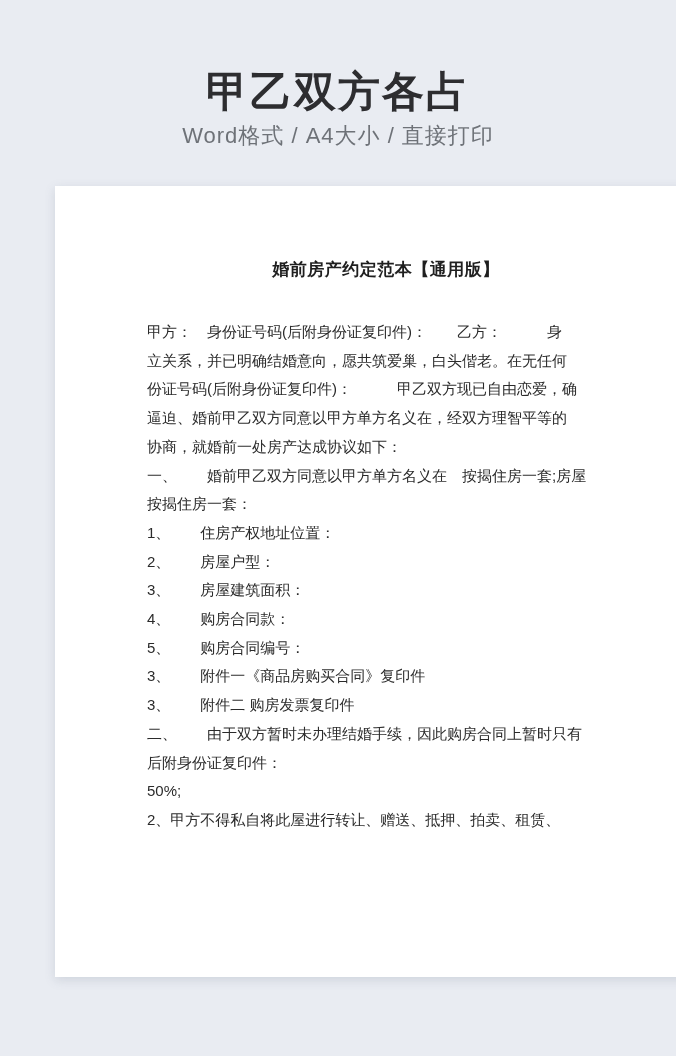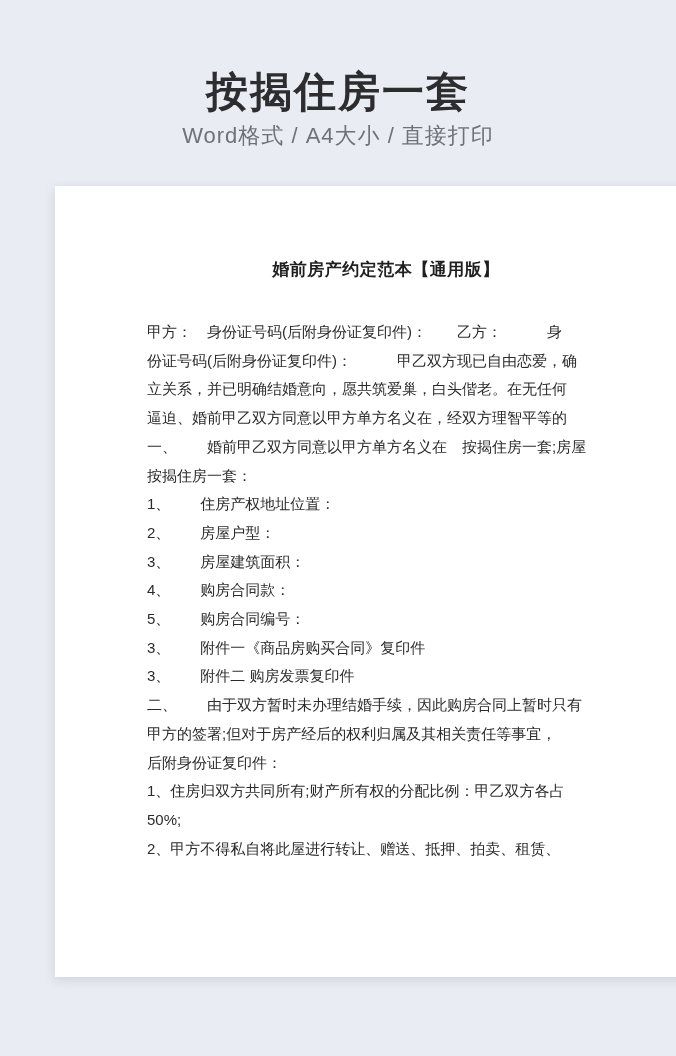--- a/index.html
+++ b/index.html
@@ -61,43 +61,42 @@
     white-space: pre;
     overflow: hidden;
   }
 </style>
 </head>
 <body>
 
 <div class="canvas">
 
   <div class="poster-header">
-    <div class="poster-title">按揭住房一套</div>
+    <div class="poster-title">甲乙双方各占</div>
     <div class="poster-subtitle">Word格式 / A4大小 / 直接打印</div>
   </div>
 
   <div class="page">
     <div class="doc-title">婚前房产约定范本【通用版】</div>
 
     <div class="doc-body">
       <div class="doc-line">甲方：　身份证号码(后附身份证复印件)：　　乙方：　　　身</div>
+      <div class="doc-line">立关系，并已明确结婚意向，愿共筑爱巢，白头偕老。在无任何</div>
       <div class="doc-line">份证号码(后附身份证复印件)：　　　甲乙双方现已自由恋爱，确</div>
-      <div class="doc-line">立关系，并已明确结婚意向，愿共筑爱巢，白头偕老。在无任何</div>
       <div class="doc-line">逼迫、婚前甲乙双方同意以甲方单方名义在，经双方理智平等的</div>
+      <div class="doc-line">协商，就婚前一处房产达成协议如下：</div>
       <div class="doc-line">一、　　婚前甲乙双方同意以甲方单方名义在　按揭住房一套;房屋</div>
       <div class="doc-line">按揭住房一套：</div>
       <div class="doc-line">1、　　住房产权地址位置：</div>
       <div class="doc-line">2、　　房屋户型：</div>
       <div class="doc-line">3、　　房屋建筑面积：</div>
       <div class="doc-line">4、　　购房合同款：</div>
       <div class="doc-line">5、　　购房合同编号：</div>
       <div class="doc-line">3、　　附件一《商品房购买合同》复印件</div>
       <div class="doc-line">3、　　附件二 购房发票复印件</div>
       <div class="doc-line">二、　　由于双方暂时未办理结婚手续，因此购房合同上暂时只有</div>
-      <div class="doc-line">甲方的签署;但对于房产经后的权利归属及其相关责任等事宜，</div>
       <div class="doc-line">后附身份证复印件：</div>
-      <div class="doc-line">1、住房归双方共同所有;财产所有权的分配比例：甲乙双方各占</div>
       <div class="doc-line">50%;</div>
       <div class="doc-line">2、甲方不得私自将此屋进行转让、赠送、抵押、拍卖、租赁、</div>
     </div>
   </div>
 
 </div>
 
 </body></html>

